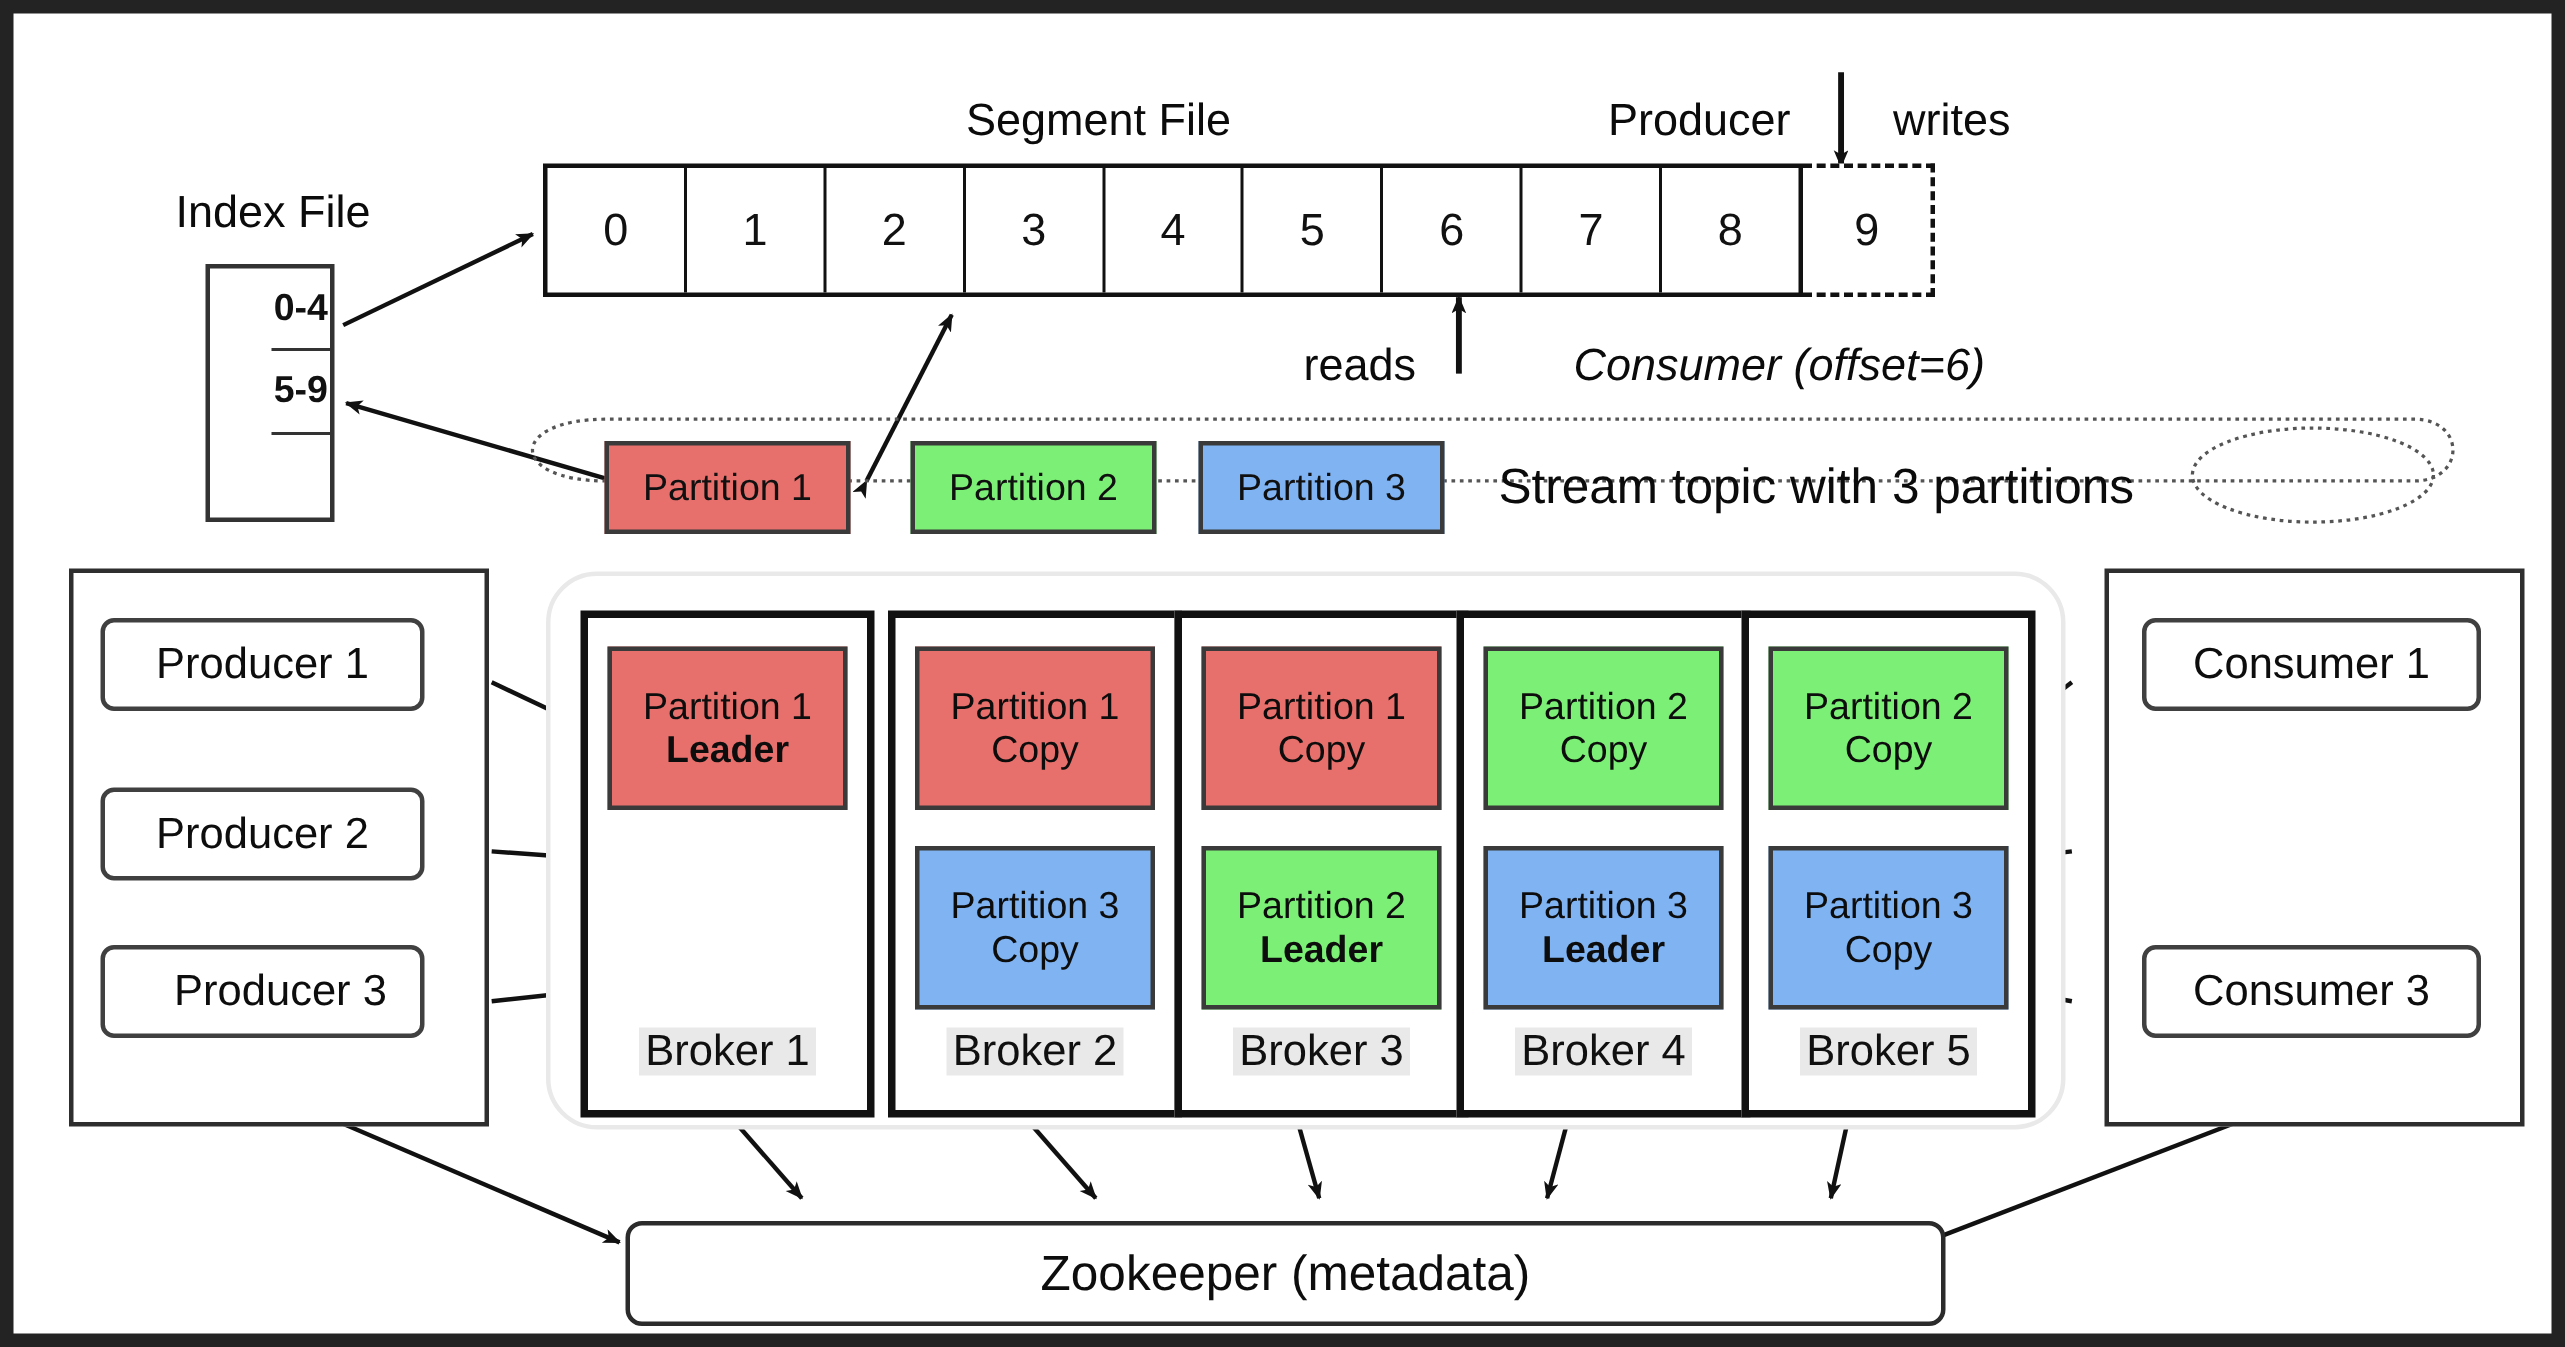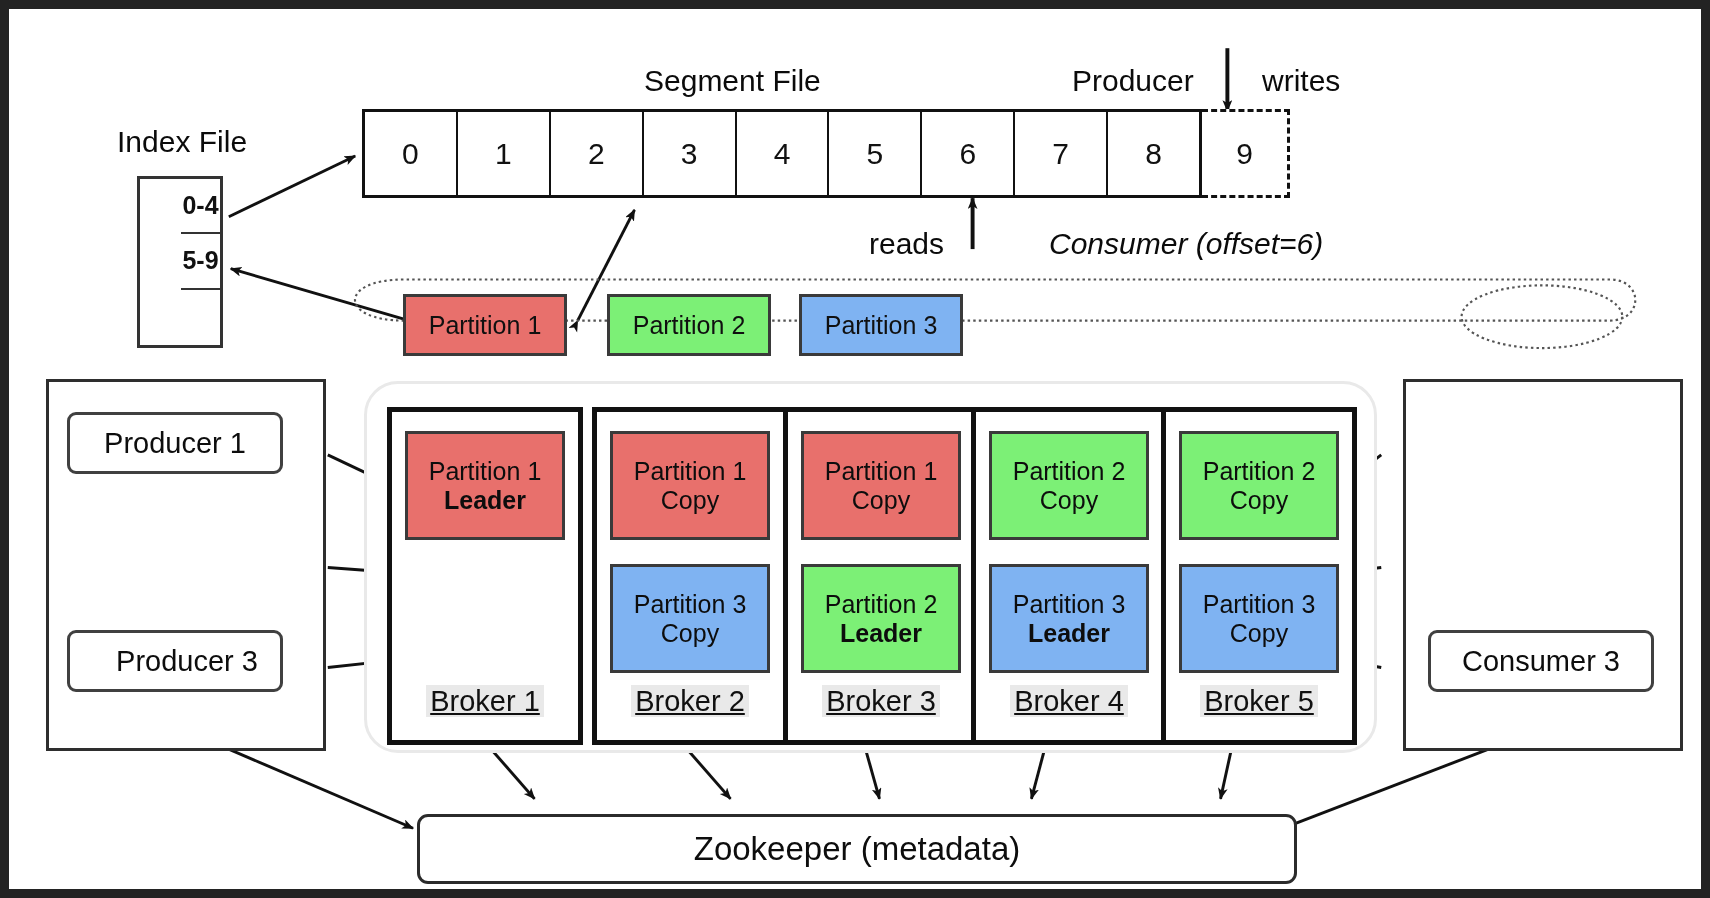--- a/index.html
+++ b/index.html
@@ -54,21 +54,21 @@
   #broker5{left:1152px;}
   .part-box{position:absolute;left:13px;right:13px;border:3px solid #3a3a3a;box-sizing:border-box;
             display:flex;flex-direction:column;align-items:center;justify-content:center;
             font-size:25px;color:#0d0d0d;line-height:1.14;text-align:center;}
   .part-top{top:19px;height:109px;}
   .part-bot{top:152px;height:109px;}
   .pb-red{background:#e8706c;}
   .pb-green{background:#7cf076;}
   .pb-blue{background:#7fb3f2;}
   .role-bold{font-weight:bold;}
-  .broker-name{position:absolute;left:0;right:0;bottom:22px;text-align:center;font-size:29px;color:#101010;text-decoration:underline;}
+  .broker-name{position:absolute;left:0;right:0;bottom:22px;text-align:center;font-size:29px;color:#101010;}
   .broker-name span{background:#e9e9e9;padding:0 4px;}
 
   
   #zookeeper{left:408px;top:805px;width:880px;height:70px;border:3px solid #2b2b2b;border-radius:11px;background:#fff;
              display:flex;align-items:center;justify-content:center;font-size:33px;color:#0d0d0d;}
 
   
   #lbl-index{left:108px;top:118px;font-size:30px;}
   #lbl-segment{left:635px;top:57px;font-size:30px;}
   #lbl-producer{left:1063px;top:57px;font-size:30px;}
@@ -124,20 +124,21 @@
 
       <path d="M 1536 742 L 1292 836" fill="none" stroke="#111" stroke-width="3" marker-end="url(#ah2)"></path>
     </svg>
 
     <div class="lbl" id="lbl-index">Index File</div>
     <div class="lbl" id="lbl-segment">Segment File</div>
     <div class="lbl" id="lbl-producer">Producer</div>
     <div class="lbl" id="lbl-writes">writes</div>
     <div class="lbl" id="lbl-reads">reads</div>
     <div class="lbl" id="lbl-consumer">Consumer (offset=6)</div>
+    <div class="lbl" id="lbl-stream">Stream topic with 3 partitions</div>
 
     <div class="abs" id="indexfile">
       <div class="idx-row">0-4</div>
       <div class="idx-row">5-9</div>
       <div class="idx-row"></div>
     </div>
 
     <div class="abs" id="segfile">
       <div class="seg-cell">0</div>
       <div class="seg-cell">1</div>
@@ -150,24 +151,26 @@
       <div class="seg-cell">8</div>
     </div>
     <div class="abs" id="segfile-ghost">9</div>
 
     <div class="chip" id="chip1">Partition 1</div>
     <div class="chip" id="chip2">Partition 2</div>
     <div class="chip" id="chip3">Partition 3</div>
 
     <div class="abs side-panel" id="producers">
       <div class="pill" style="left:18px;top:30px;width:216px;height:62px;">Producer 1</div>
+      <div class="pill" style="left:18px;top:143px;width:216px;height:62px;">Producer 2</div>
       <div class="pill" style="left:18px;top:248px;width:216px;height:62px;padding-left:24px;">Producer 3</div>
     </div>
 
     <div class="abs side-panel" id="consumers">
+      <div class="pill" style="left:22px;top:30px;width:226px;height:62px;">Consumer 1</div>
       <div class="pill" style="left:22px;top:248px;width:226px;height:62px;">Consumer 3</div>
     </div>
 
     <div class="abs" id="cluster"></div>
 
     <div class="abs broker" id="broker1">
       <div class="part-box part-top pb-red">
         <span>Partition 1</span>
         <span class="role-bold">Leader</span>
       </div>

